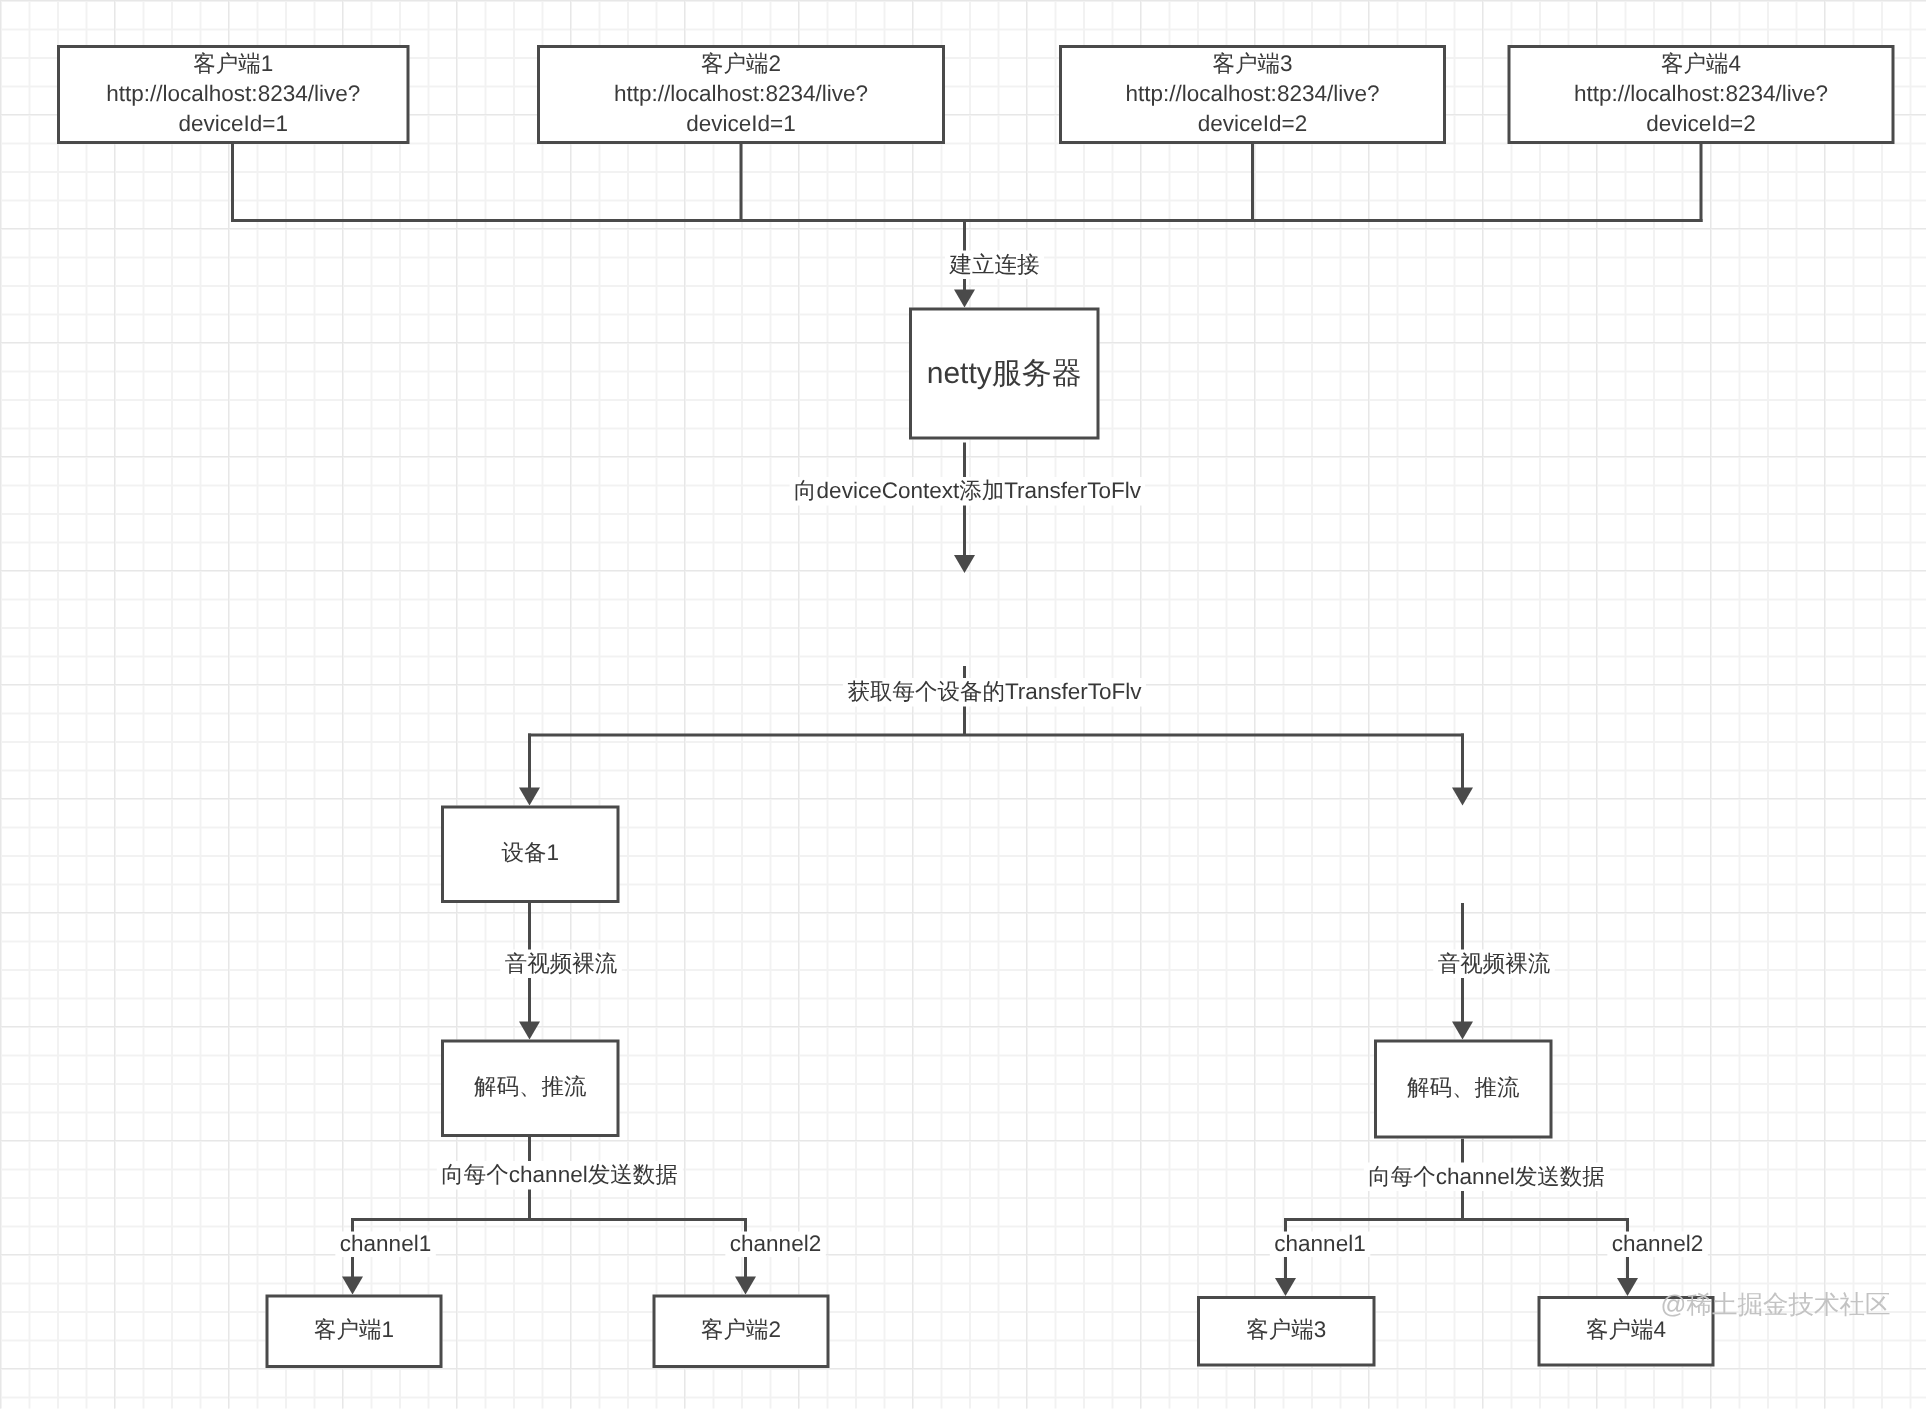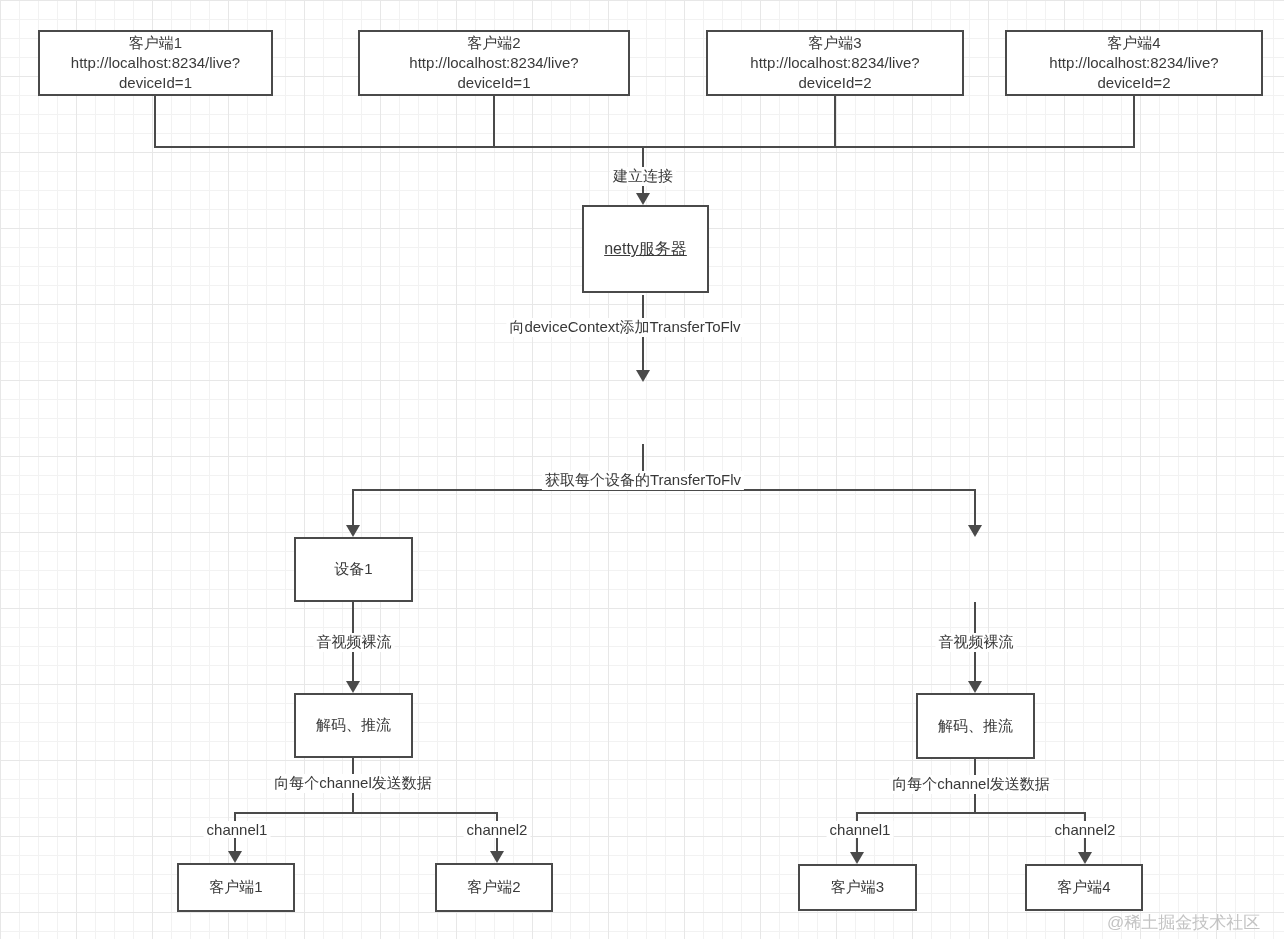--- a/index.html
+++ b/index.html
@@ -48,20 +48,21 @@
   }
   .edge-label {
     position: absolute;
     transform: translateX(-50%);
     background: #ffffff;
     padding: 0 3px;
     white-space: nowrap;
     font-size: 15px;
     color: #383838;
     z-index: 4;
+    margin-left: 20px;
   }
   .watermark {
     position: absolute;
     font-size: 17px;
     color: #c3c3c3;
     z-index: 5;
     white-space: nowrap;
   }
 </style>
 </head>
@@ -93,31 +94,31 @@
   <div class="vline" style="left:154px; top:96px;  height:52px;"></div>
   <div class="vline" style="left:493px; top:96px;  height:52px;"></div>
   <div class="vline" style="left:834px; top:96px;  height:52px;"></div>
   <div class="vline" style="left:1133px; top:96px; height:52px;"></div>
   <div class="hline" style="left:154px; top:146px; width:981px;"></div>
 
   <div class="vline" style="left:642px; top:148px; height:48px;"></div>
   <div class="arrow-down" style="left:636px; top:193px;"></div>
   <div class="edge-label" style="left:643px; top:167px;">建立连接</div>
 
-  <div class="box" style="left:582px; top:205px; width:127px; height:88px; font-size:16px;text-decoration:underline;">
+  <div class="box" style="left:606px; top:205px; width:127px; height:88px; font-size:20px;">
     <div>netty服务器</div>
   </div>
 
   <div class="vline" style="left:642px; top:295px; height:78px;"></div>
   <div class="arrow-down" style="left:636px; top:370px;"></div>
   <div class="edge-label" style="left:625px; top:318px;">向deviceContext添加TransferToFlv</div>
 
 
   <div class="vline" style="left:642px; top:444px; height:46px;"></div>
-  <div class="edge-label" style="left:643px; top:471px;">获取每个设备的TransferToFlv</div>
+  <div class="edge-label" style="left:643px; top:452px;">获取每个设备的TransferToFlv</div>
   <div class="hline" style="left:352px; top:489px; width:624px;"></div>
 
   <div class="vline" style="left:352px; top:489px; height:38px;"></div>
   <div class="arrow-down" style="left:346px; top:525px;"></div>
   <div class="vline" style="left:974px; top:489px; height:38px;"></div>
   <div class="arrow-down" style="left:968px; top:525px;"></div>
 
   <div class="box" style="left:294px; top:537px; width:119px; height:65px;align-items:center;">
     <div>设备1</div>
   </div>
@@ -167,15 +168,15 @@
   <div class="box" style="left:435px; top:863px; width:118px; height:49px;">
     <div>客户端2</div>
   </div>
   <div class="box" style="left:798px; top:864px; width:119px; height:47px;">
     <div>客户端3</div>
   </div>
   <div class="box" style="left:1025px; top:864px; width:118px; height:47px;">
     <div>客户端4</div>
   </div>
 
-  <div class="watermark" style="left:1107px; top:911px;">@稀土掘金技术社区</div>
+  <div class="watermark" style="left:1107px; top:858px;">@稀土掘金技术社区</div>
 
 </div>
 
 </body></html>

